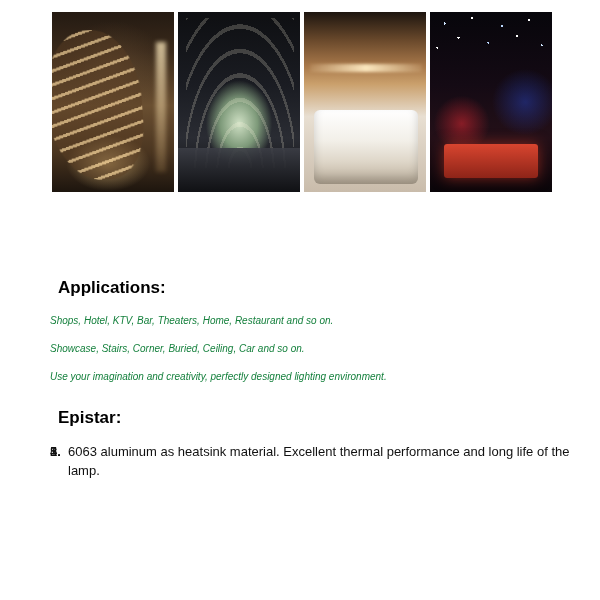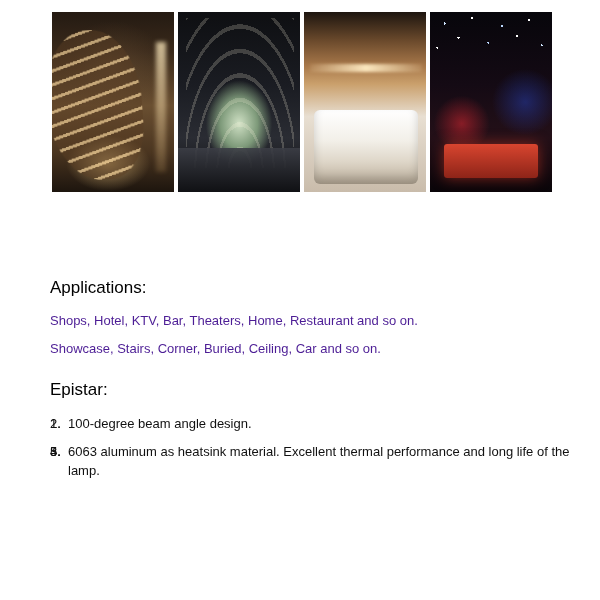--- a/index.html
+++ b/index.html
@@ -152,33 +152,34 @@
   }
 
   
   .content {
     position: absolute;
     left: 50px;
     top: 278px;
     width: 520px;
   }
   h2 {
-    margin: 0 0 14px 0;
+    margin: 0 0 14px 8px;
     font-size: 17px;
-    font-weight: 400;
+    font-weight: 700;
     color: #000;
   }
   h2.features {
     margin-top: 22px;
   }
   p.line {
     margin: 0 0 10px 0;
-    font-size: 13px;
+    font-size: 10px;
     line-height: 18px;
-    color: #4c1d95;
+    color: #15803d;
+    font-style: italic;
   }
   ol.features-list {
     margin: 0;
     padding: 0;
     list-style: none;
   }
   ol.features-list li {
     font-size: 13px;
     line-height: 19px;
     color: #111;
@@ -202,29 +203,29 @@
     <div class="photo p2"></div>
     <div class="photo p3"></div>
     <div class="photo p4"></div>
   </div>
 
   <div class="content">
 
     <h2>Applications:</h2>
     <p class="line">Shops, Hotel, KTV, Bar, Theaters, Home, Restaurant and so on.</p>
     <p class="line">Showcase, Stairs, Corner, Buried, Ceiling, Car and so on.</p>
+    <p class="line">Use your imagination and creativity, perfectly designed lighting environment.</p>
 
     <h2 class="features">Epistar:</h2>
     <ol class="features-list">
       <li>
         <span class="num">1.</span>
       </li>
       <li>
         <span class="num">2.</span>
-        <span>100-degree beam angle design.</span>
       </li>
       <li>
         <span class="num">3.</span>
       </li>
       <li>
         <span class="num">4.</span>
       </li>
       <li>
         <span class="num">5.</span>
         <span>6063 aluminum as heatsink material. Excellent thermal performance and long life of the lamp.</span>

